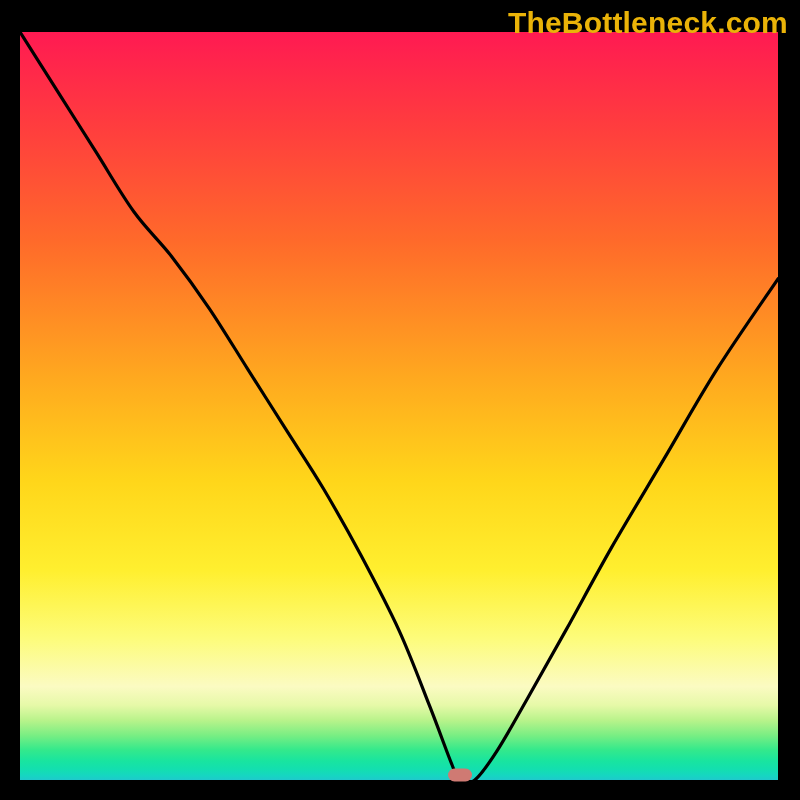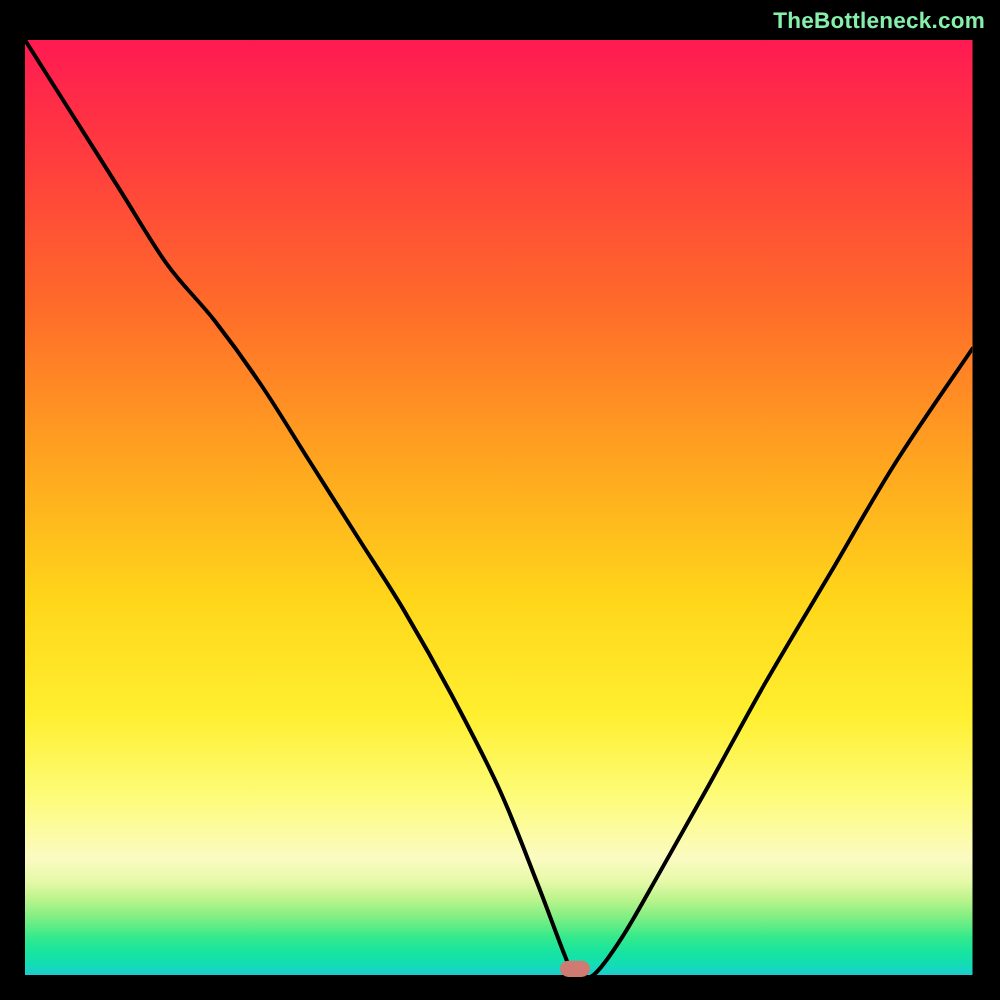--- a/index.html
+++ b/index.html
@@ -14,22 +14,22 @@
   .wrap {
     position: relative;
     width: 800px;
     height: 800px;
     background: #000;
   }
   .watermark {
     position: absolute;
     top: 6px;
     right: 12px;
-    color: #86efac;
-    font-size: 18px;
+    color: #eab308;
+    font-size: 30px;
     font-weight: 600;
     letter-spacing: 0.2px;
     z-index: 30;
     user-select: none;
   }
   .plot-box {
     position: absolute;
     left: 20px;
     top: 32px;
     width: 758px;

